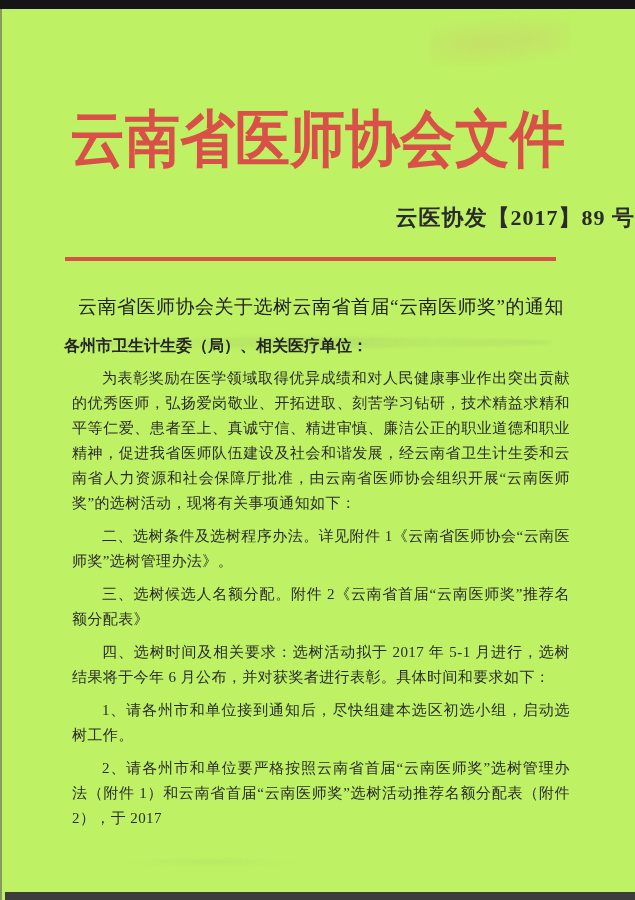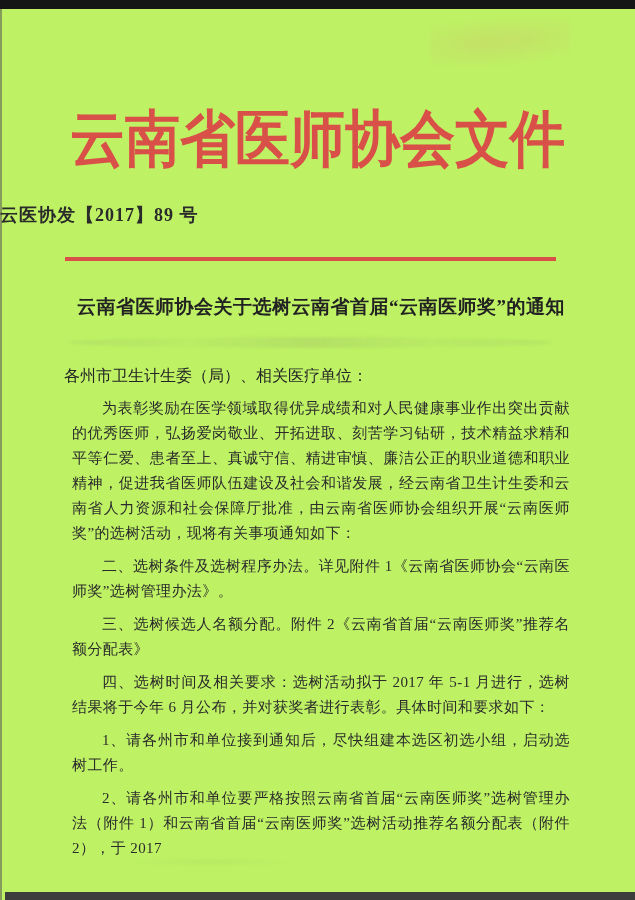--- a/index.html
+++ b/index.html
@@ -73,51 +73,51 @@
     line-height: 1.15;
     letter-spacing: 0px;
     transform: scaleY(1.12);
     transform-origin: center top;
     white-space: nowrap;
   }
   .docnum {
     position: absolute;
     top: 203px; left: 0;
     width: 100%;
-    text-align: left;
-    font-size: 18px;
+    text-align: right;
+    font-size: 22px;
     font-weight: bold;
     letter-spacing: 1px;
     color: #2a2a2a;
   }
   .redline {
     position: absolute;
     top: 257px; left: 65px;
     width: 491px; height: 4px;
     background: var(--red, #d95048);
   }
   
   .content {
     position: absolute;
     top: 294px; left: 64px;
     width: 514px;
   }
   .title {
-    margin: 0 0 43px 0;
+    margin: 0 0 13px 0;
     font-size: 19px;
-    font-weight: bold;
+    font-weight: normal;
     text-align: center;
     letter-spacing: 0.5px;
     line-height: 26px;
     color: #222222;
   }
   .salutation {
     margin: 0 0 6px 0;
     font-size: 16px;
-    font-weight: normal;
+    font-weight: bold;
     line-height: 25px;
     color: #242424;
   }
   .para {
     margin: 8px;
     font-size: 15px;
     line-height: 25px;
     letter-spacing: 0.4px;
     text-indent: 2em;
     text-align: justify;

